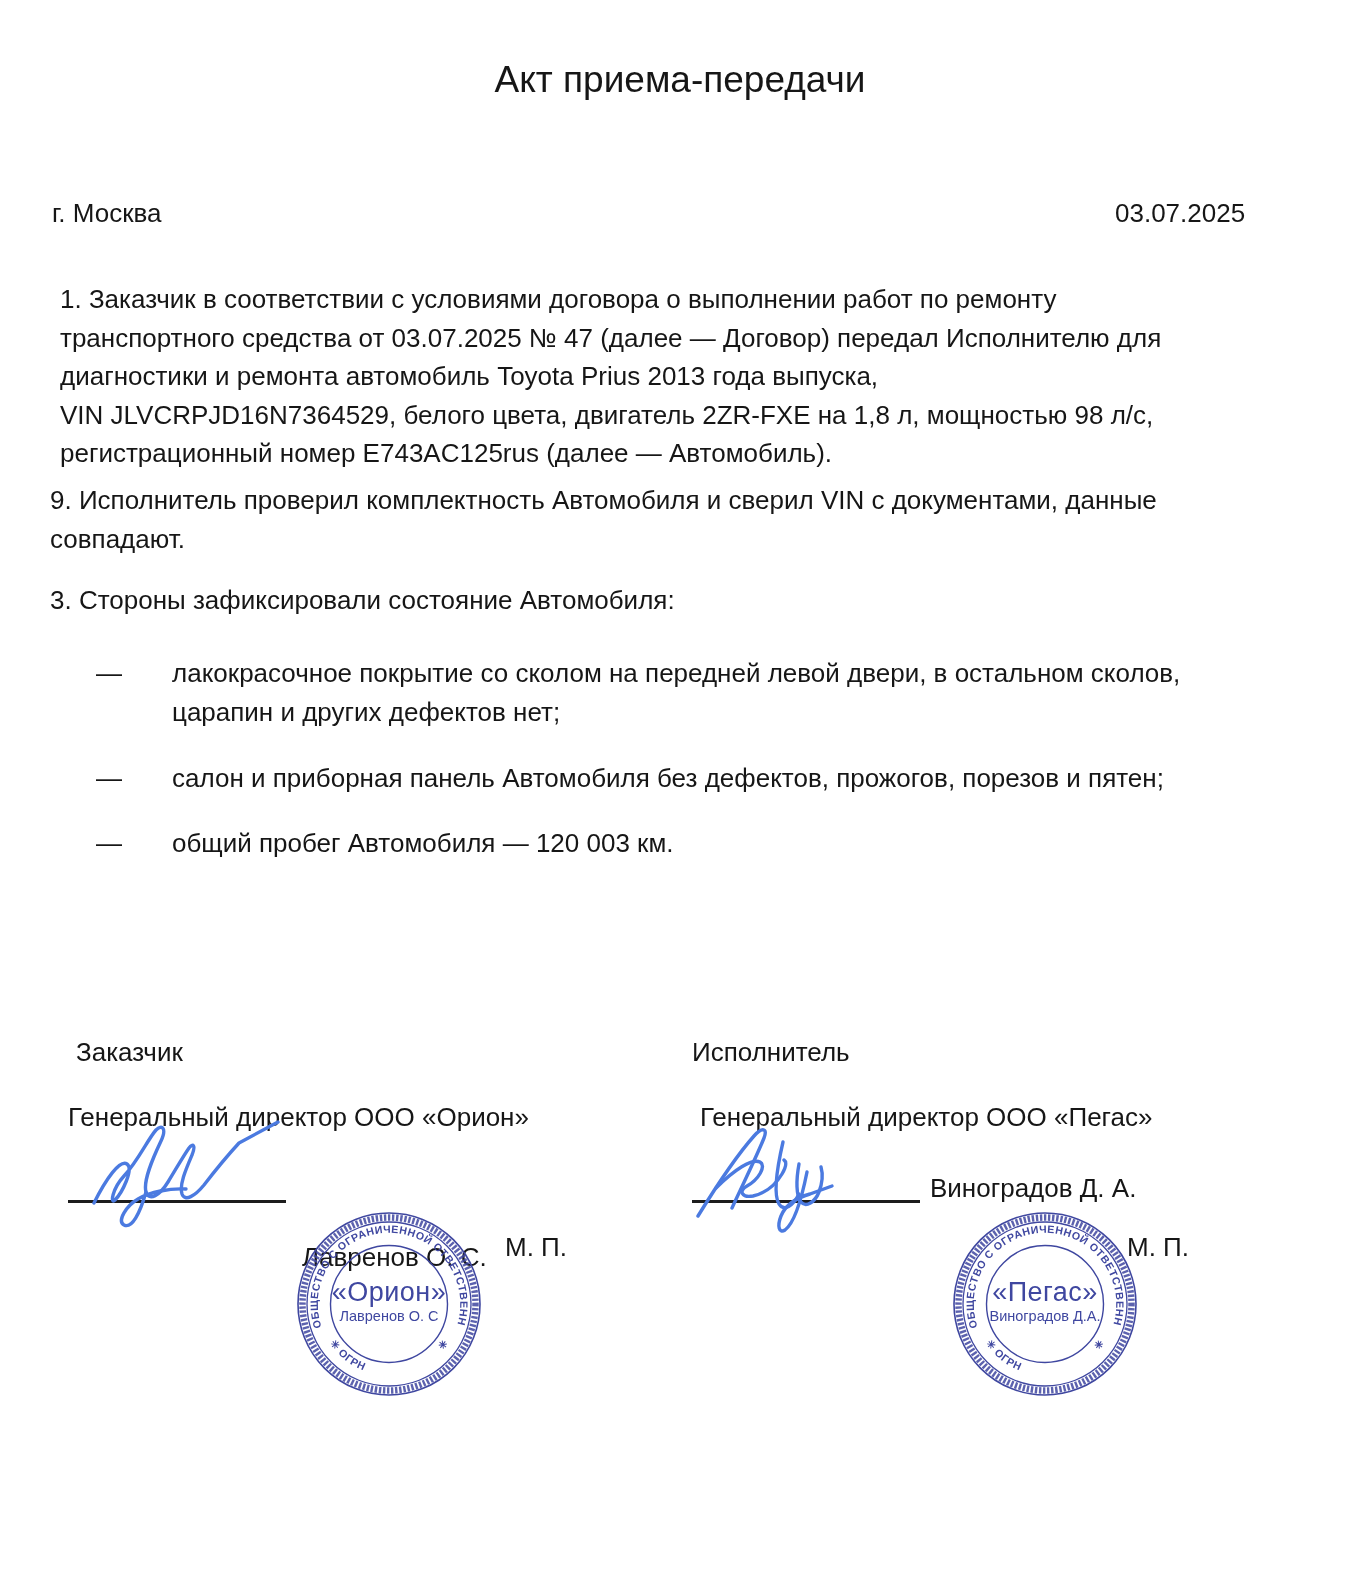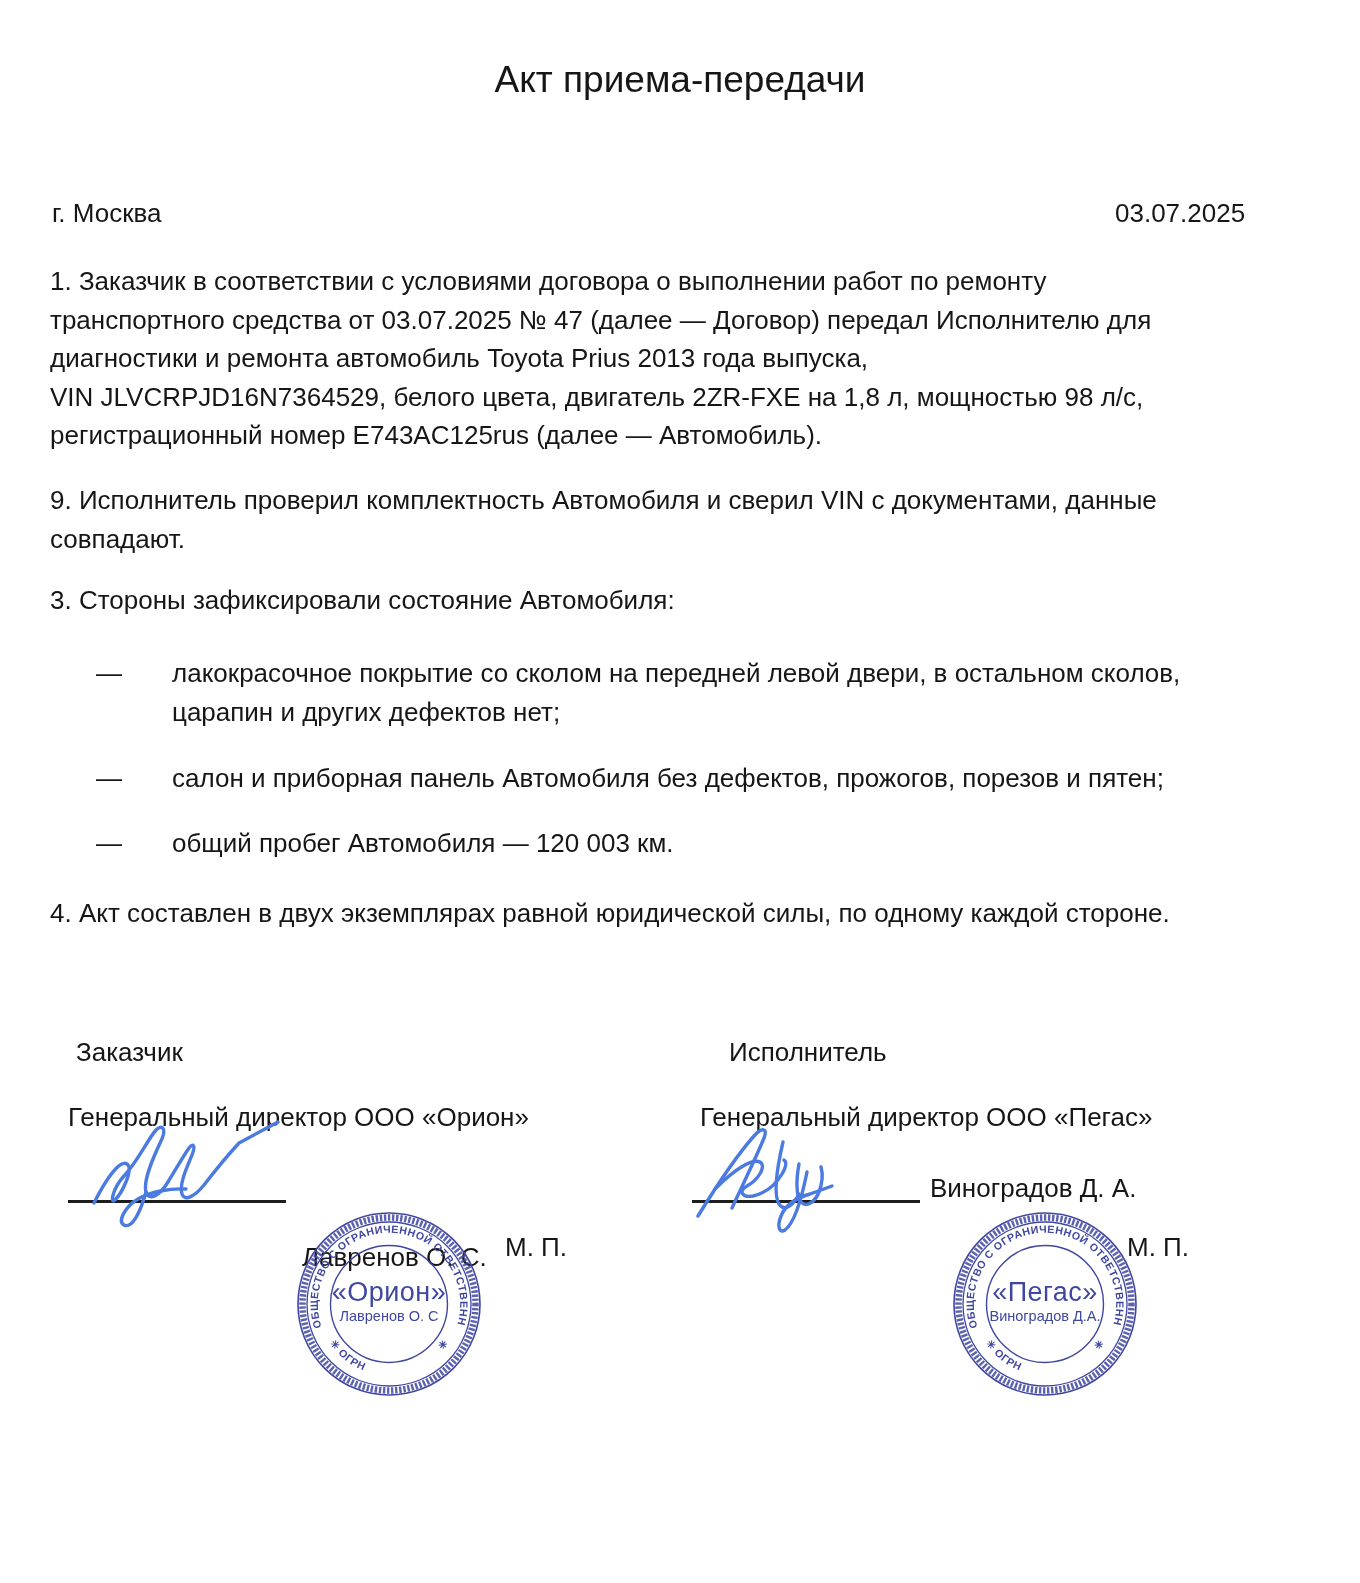--- a/index.html
+++ b/index.html
@@ -21,32 +21,32 @@
   .abs{position:absolute;}
   .title{
     top:58px;left:0;width:100%;
     text-align:center;
     font-size:37px;line-height:44px;
     font-weight:400;
   }
   .city{top:194px;left:52px;}
   .date{top:194px;left:1115px;}
   .para{left:50px;width:1272px;white-space:pre-line;}
-  .p1{top:262px;}
+  .p1{top:280px;margin-left:10px;}
   .p2{top:481px;}
   .p3{top:581px;}
   .p4{top:894px;}
   .bullet{left:96px;width:1230px;display:flex;gap:18px;}
   .bullet .dash{flex:0 0 auto;}
   .bullet .txt{white-space:pre-line;margin-left:32px;}
   .b1{top:654px;}
   .b2{top:759px;}
   .b3{top:824px;}
   .role-l{top:1033px;left:76px;}
-  .role-r{top:1033px;left:692px;margin-left:37px;}
+  .role-r{top:1033px;left:692px;}
   .pos-l{top:1098px;left:68px;}
   .pos-r{top:1098px;left:692px;margin-left:8px;}
   .sig-line{height:3px;background:#1d1d1d;}
   .line-l{top:1200px;left:68px;width:218px;}
   .line-r{top:1200px;left:692px;width:228px;}
   .name-l{top:1238px;left:302px;}
   .name-r{top:1169px;left:930px;}
   .mp-l{top:1228px;left:505px;}
   .mp-r{top:1228px;left:1127px;}
   .stamp-l{top:1211px;left:296px;}
@@ -87,21 +87,20 @@
   </div>
   <div class="abs bullet b2">
     <span class="dash">—</span>
     <span class="txt">салон и приборная панель Автомобиля без дефектов, прожогов, порезов и пятен;</span>
   </div>
   <div class="abs bullet b3">
     <span class="dash">—</span>
     <span class="txt">общий пробег Автомобиля — 120 003 км.</span>
   </div>
 
-  <div class="abs para p4">4. Акт составлен в двух экземплярах равной юридической силы, по одному каждой стороне.</div>
 
   <div class="abs role-l">Заказчик</div>
   <div class="abs pos-l">Генеральный директор ООО «Орион»</div>
   <div class="abs sig-line line-l"></div>
   <div class="abs name-l">Лавренов О. С.</div>
   <div class="abs mp-l">М. П.</div>
 
   <div class="abs role-r">Исполнитель</div>
   <div class="abs pos-r">Генеральный директор ООО «Пегас»</div>
   <div class="abs sig-line line-r"></div>

